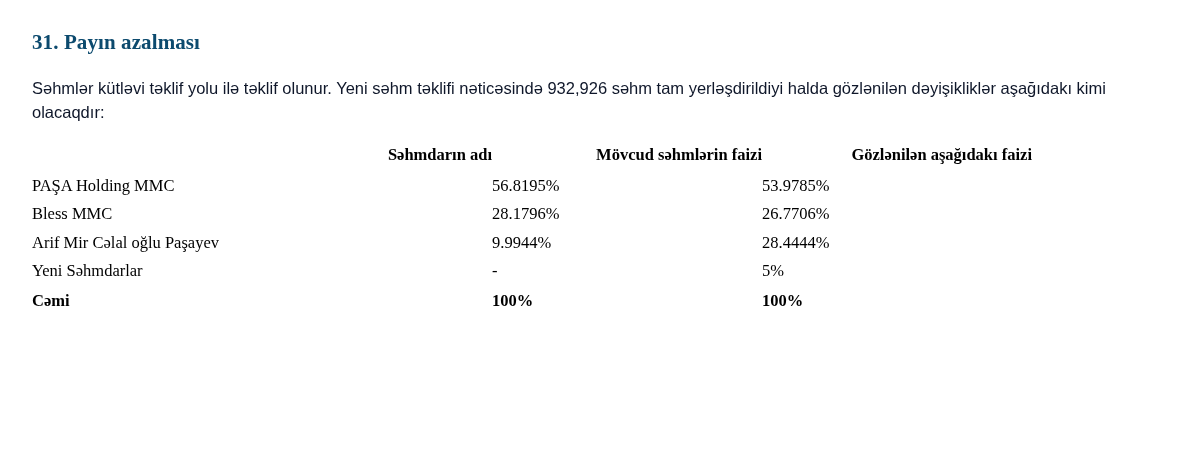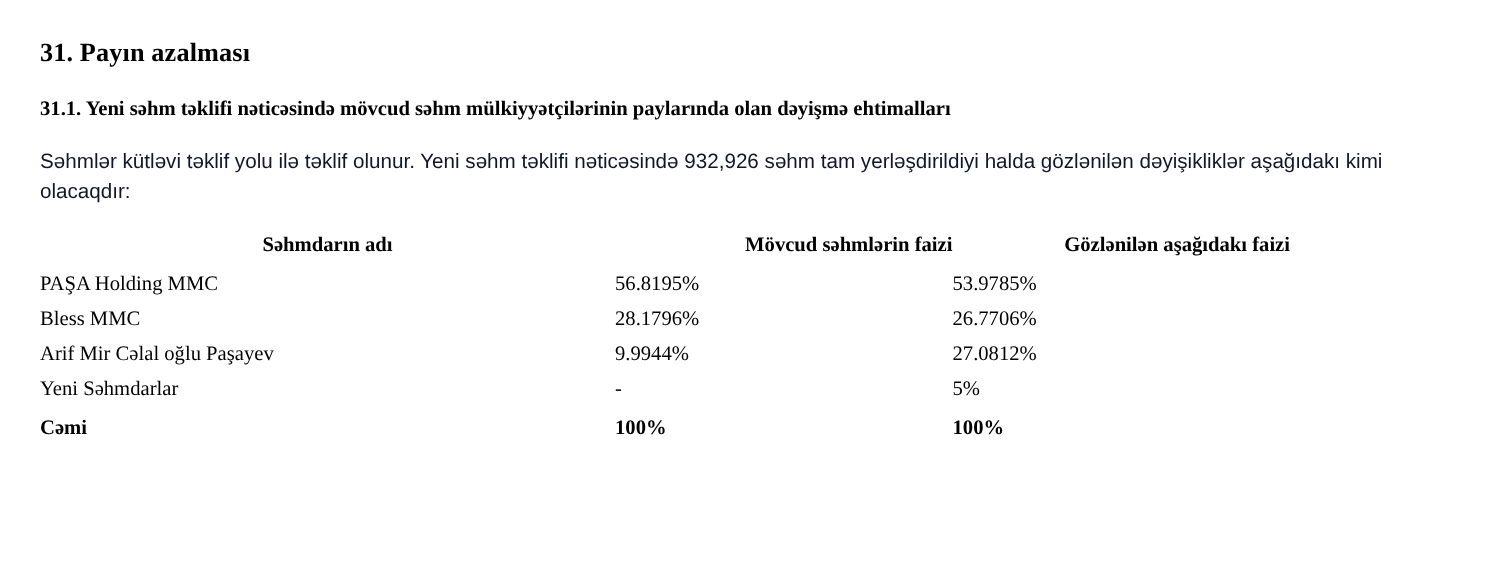--- a/index.html
+++ b/index.html
@@ -18,21 +18,21 @@
     position: relative;
     width: 1197px;
     height: 462px;
     box-sizing: border-box;
     padding: 30px 36px 0 32px;
   }
   .section-title {
     font-family: "Liberation Serif", serif;
     font-weight: bold;
     font-size: 21px;
-    color: #000000;
+    color: #0c4a6e;
     letter-spacing: 0.1px;
     margin: 0 0 22px 0;
     line-height: 1.2;
   }
   .sub-title {
     font-family: "Liberation Serif", serif;
     font-weight: bold;
     font-size: 16.5px;
     color: #000000;
     margin: 0 0 20px 0;
@@ -50,21 +50,21 @@
     width: 1000px;
     border-collapse: collapse;
     font-size: 16.5px;
     table-layout: fixed;
   }
   table.share-table col.c0 { width: 460px; }
   table.share-table col.c1 { width: 270px; }
   table.share-table col.c2 { width: 270px; }
   table.share-table th {
     font-weight: bold;
-    text-align: center;
+    text-align: right;
     padding: 2px 0 7px 0;
     font-size: 16.5px;
   }
   table.share-table th.num {
     text-align: right;
   }
   table.share-table td {
     padding: 3px 0;
     font-size: 16.5px;
     line-height: 1.35;
@@ -77,21 +77,20 @@
     margin-left: 44px;
   }
 </style>
 </head>
 <body>
 
 <div class="page">
 
   <h2 class="section-title">31. Payın azalması</h2>
 
-  <h3 class="sub-title">31.1. Yeni səhm təklifi nəticəsində mövcud səhm mülkiyyətçilərinin paylarında olan dəyişmə ehtimalları</h3>
 
   <p class="intro">Səhmlər kütləvi təklif yolu ilə təklif olunur. Yeni səhm təklifi nəticəsində 932,926 səhm tam yerləşdirildiyi halda gözlənilən dəyişikliklər aşağıdakı kimi olacaqdır:</p>
 
   <table class="share-table">
     <colgroup>
       <col class="c0">
         <col class="c1">
         <col class="c2">
     </colgroup>
     <thead>
@@ -108,21 +107,21 @@
         <td class="num">53.9785%</td>
       </tr>
       <tr>
         <td>Bless MMC</td>
         <td class="num">28.1796%</td>
         <td class="num">26.7706%</td>
       </tr>
       <tr>
         <td>Arif Mir Cəlal oğlu Paşayev</td>
         <td class="num">9.9944%</td>
-        <td class="num">27.0812%</td>
+        <td class="num">28.4444%</td>
       </tr>
       <tr>
         <td>Yeni Səhmdarlar</td>
         <td class="num">-</td>
         <td class="num">5%</td>
       </tr>
       <tr class="total">
         <td>Cəmi</td>
         <td class="num">100%</td>
         <td class="num">100%</td>

